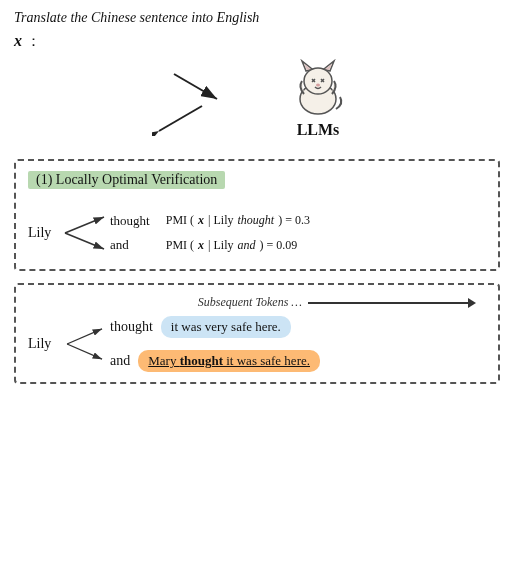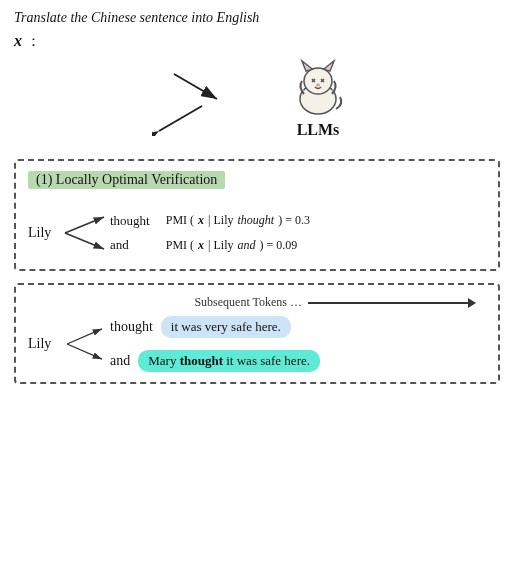--- a/index.html
+++ b/index.html
@@ -131,20 +131,21 @@
     
     .subsequent-tokens-row {
       display: flex;
       justify-content: flex-end;
       align-items: center;
       margin-bottom: 6px;
       padding-right: 10px;
     }
 
     .token-label {
+      font-style: italic;
       font-size: 12px;
       margin-right: 6px;
       color: #333;
     }
 
     .long-arrow {
       display: flex;
       align-items: center;
     }
 
@@ -163,21 +164,21 @@
       border-left: 8px solid #333;
     }
 
     .result-text-box {
       padding: 3px 10px;
       border-radius: 10px;
       font-size: 13px;
     }
 
     .box-blue { background: #cce4f5; }
-    .box-orange { background: #5eead4; }
+    .box-orange { background: #fdba74; text-decoration: underline; }
 
     .branch-result-area {
       display: flex;
       align-items: center;
       gap: 0;
       margin-top: 2px;
     }
 
     .branch-result-words {
       display: flex;

